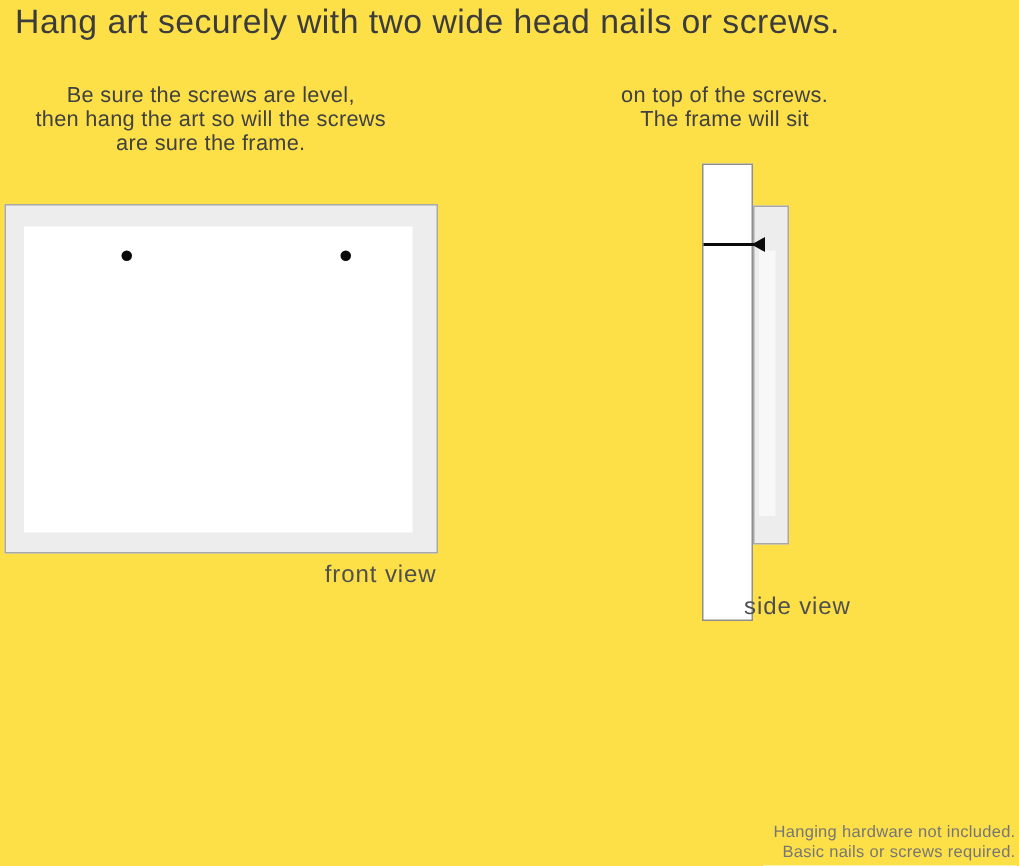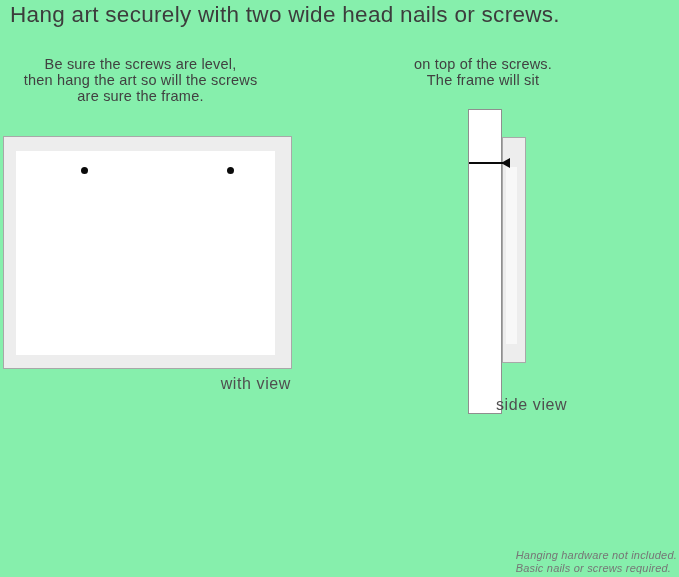--- a/index.html
+++ b/index.html
@@ -4,21 +4,21 @@
 <style>
   html, body {
     margin: 0;
     padding: 0;
     background: #ffffff;
   }
   #canvas {
     position: relative;
     width: 679px;
     height: 577px;
-    background: #86efac;
+    background: #fde047;
     overflow: hidden;
     font-family: "Liberation Sans", sans-serif;
     color: #3f3f3f;
   }
   .abs { position: absolute; }
 
   
   .title {
     top: 0px;
     left: 0px;
@@ -113,27 +113,26 @@
     width: 131px;
     text-align: right;
   }
   .side-view-label {
     left: 496px; top: 374px; margin-top: 22px;
   }
 
   
   .footer-note {
     right: 2px; top: 549px;
-    text-align: left;
+    text-align: right;
     font-size: 11px;
     line-height: 12.5px;
     font-weight: 300;
     color: #767676;
     letter-spacing: 0.2px;
-    font-style: italic;
   }
 </style>
 </head>
 <body>
 
 <div id="canvas">
 
   <div class="abs title">Hang art securely with two wide head nails or screws.</div>
 
   <div class="abs instruction instruction-left">
@@ -147,21 +146,21 @@
     <div>The frame will sit</div>
   </div>
 
   <div class="abs front-frame">
     <div class="front-art">
       <span class="nail-dot nail-dot-left"></span>
       <span class="nail-dot nail-dot-right"></span>
     </div>
   </div>
 
-  <div class="abs view-label front-view-label">with view</div>
+  <div class="abs view-label front-view-label">front view</div>
 
   <div class="abs side-frame">
     <div class="side-frame-inner"></div>
   </div>
   <div class="abs side-wall"></div>
 
   <div class="abs nail-shaft"></div>
   <div class="abs nail-head"></div>
 
   <div class="abs view-label side-view-label">side view</div>

